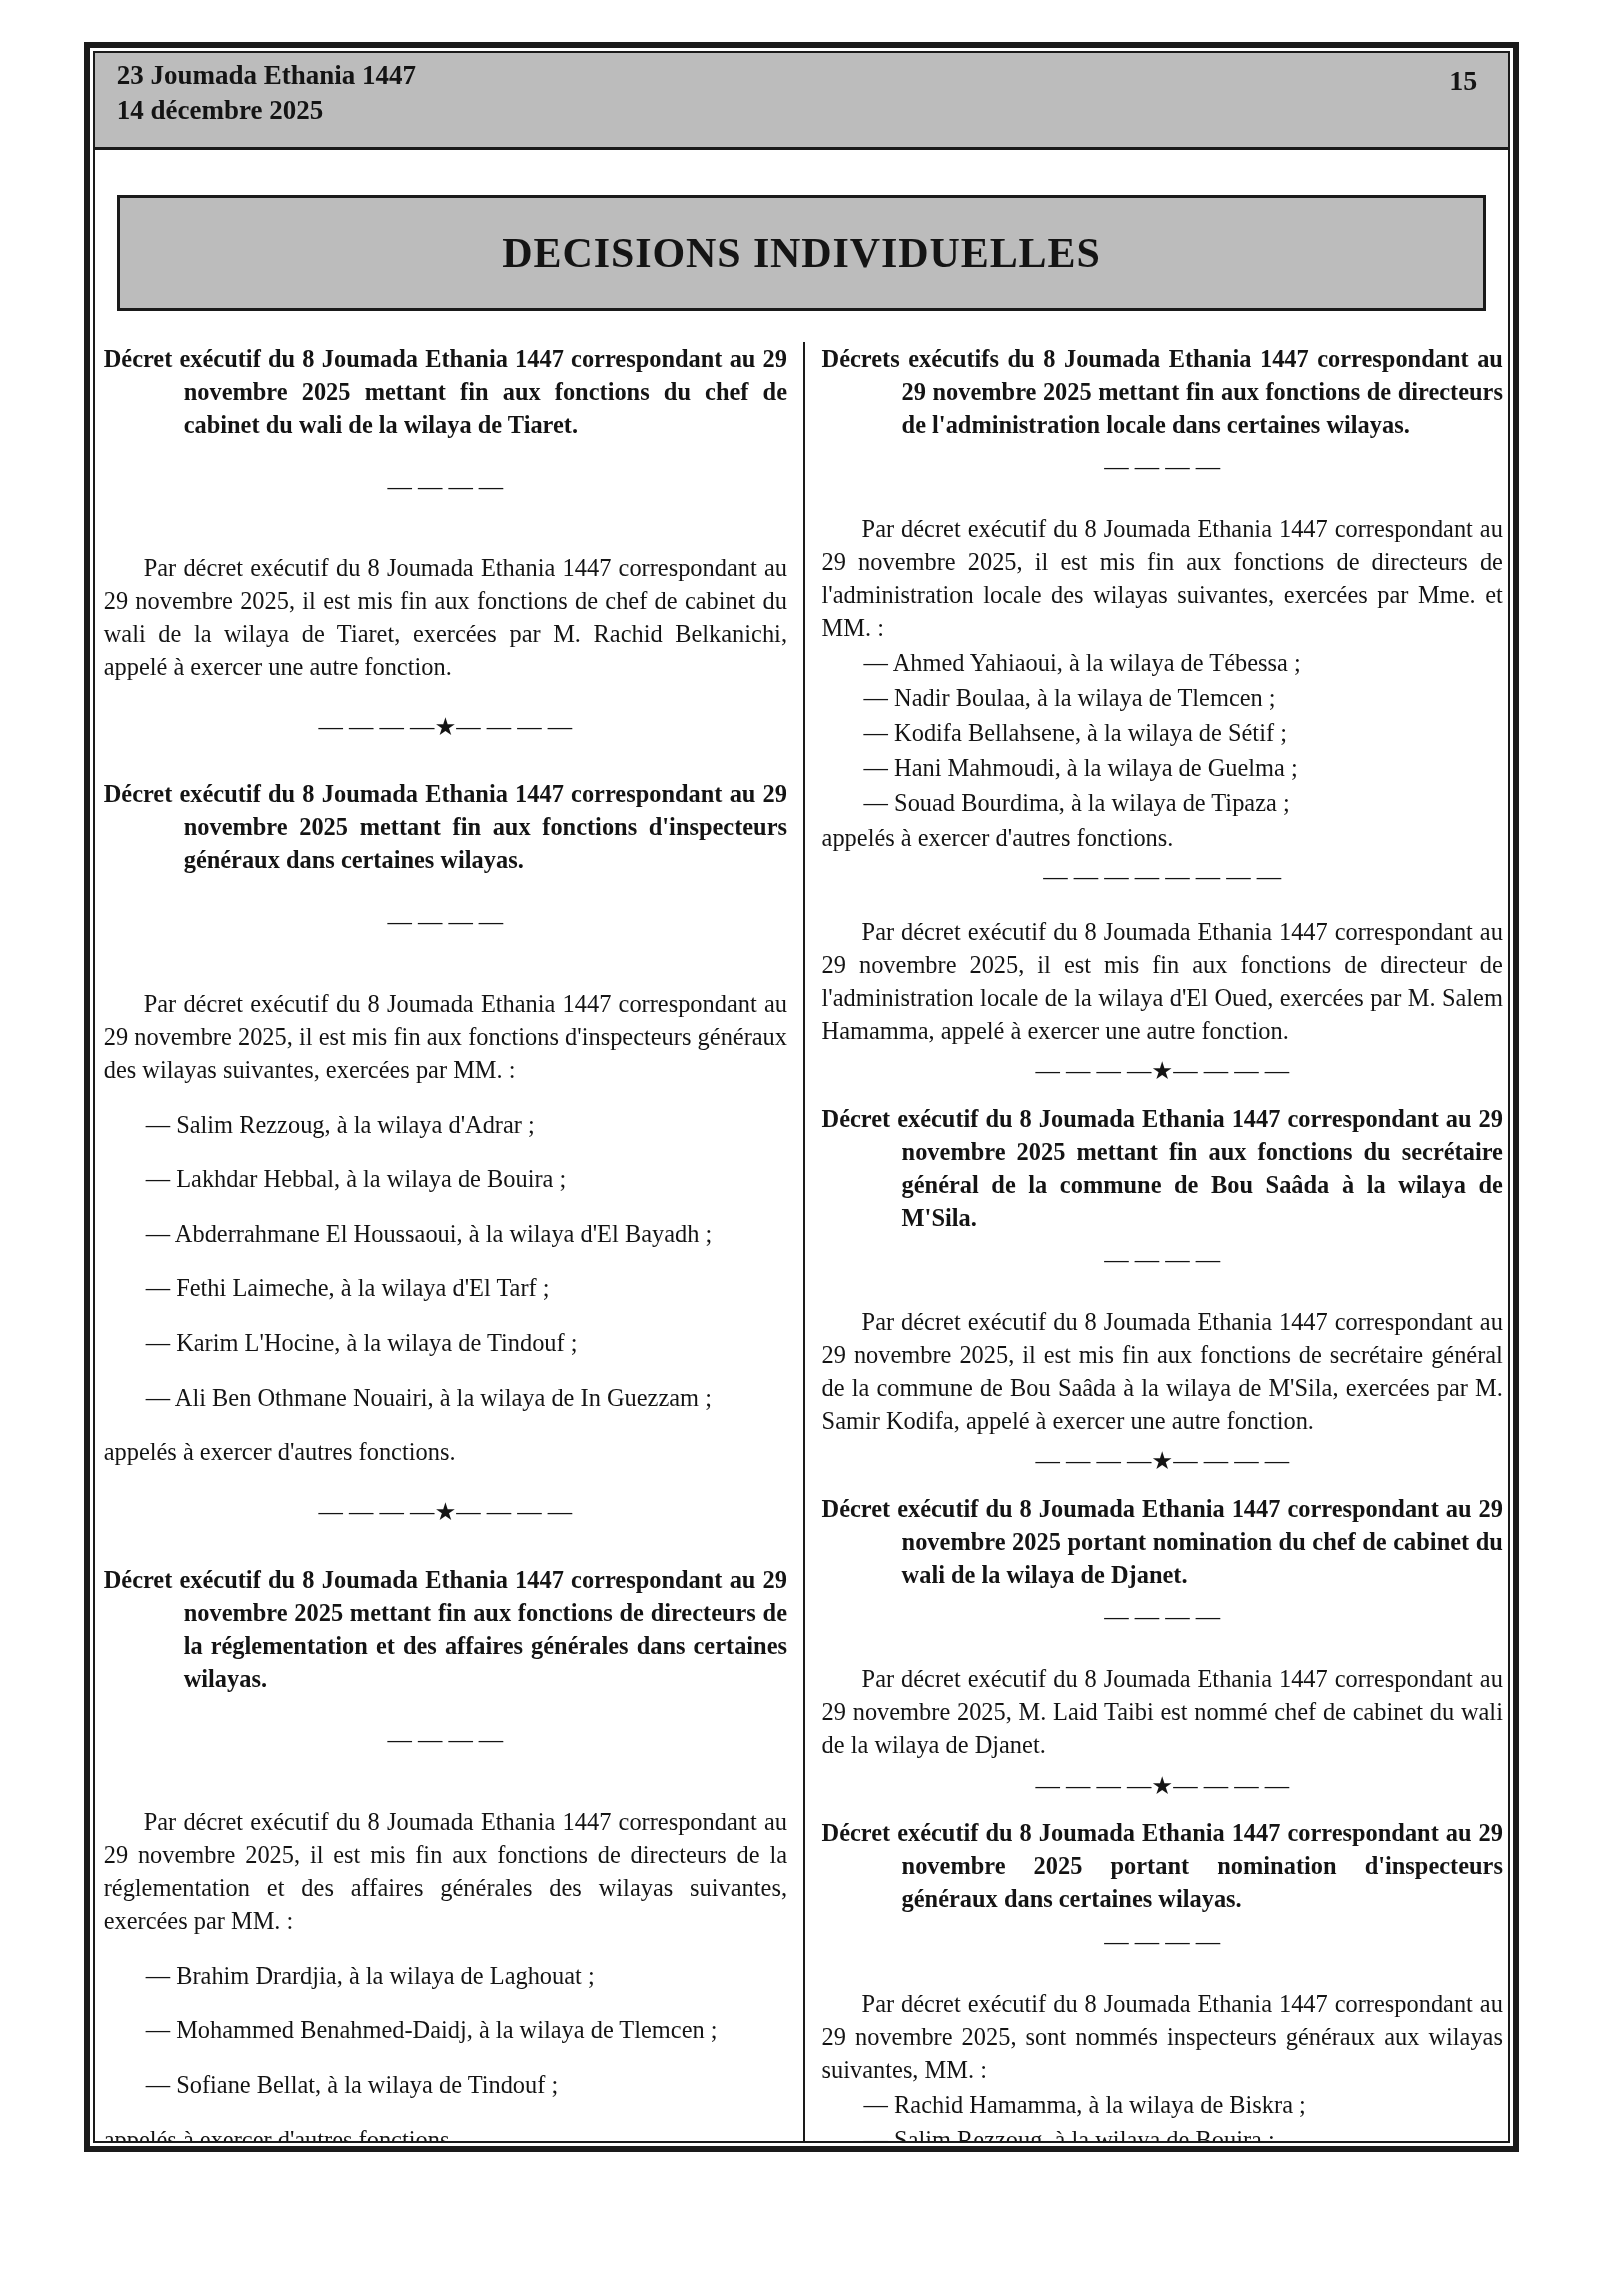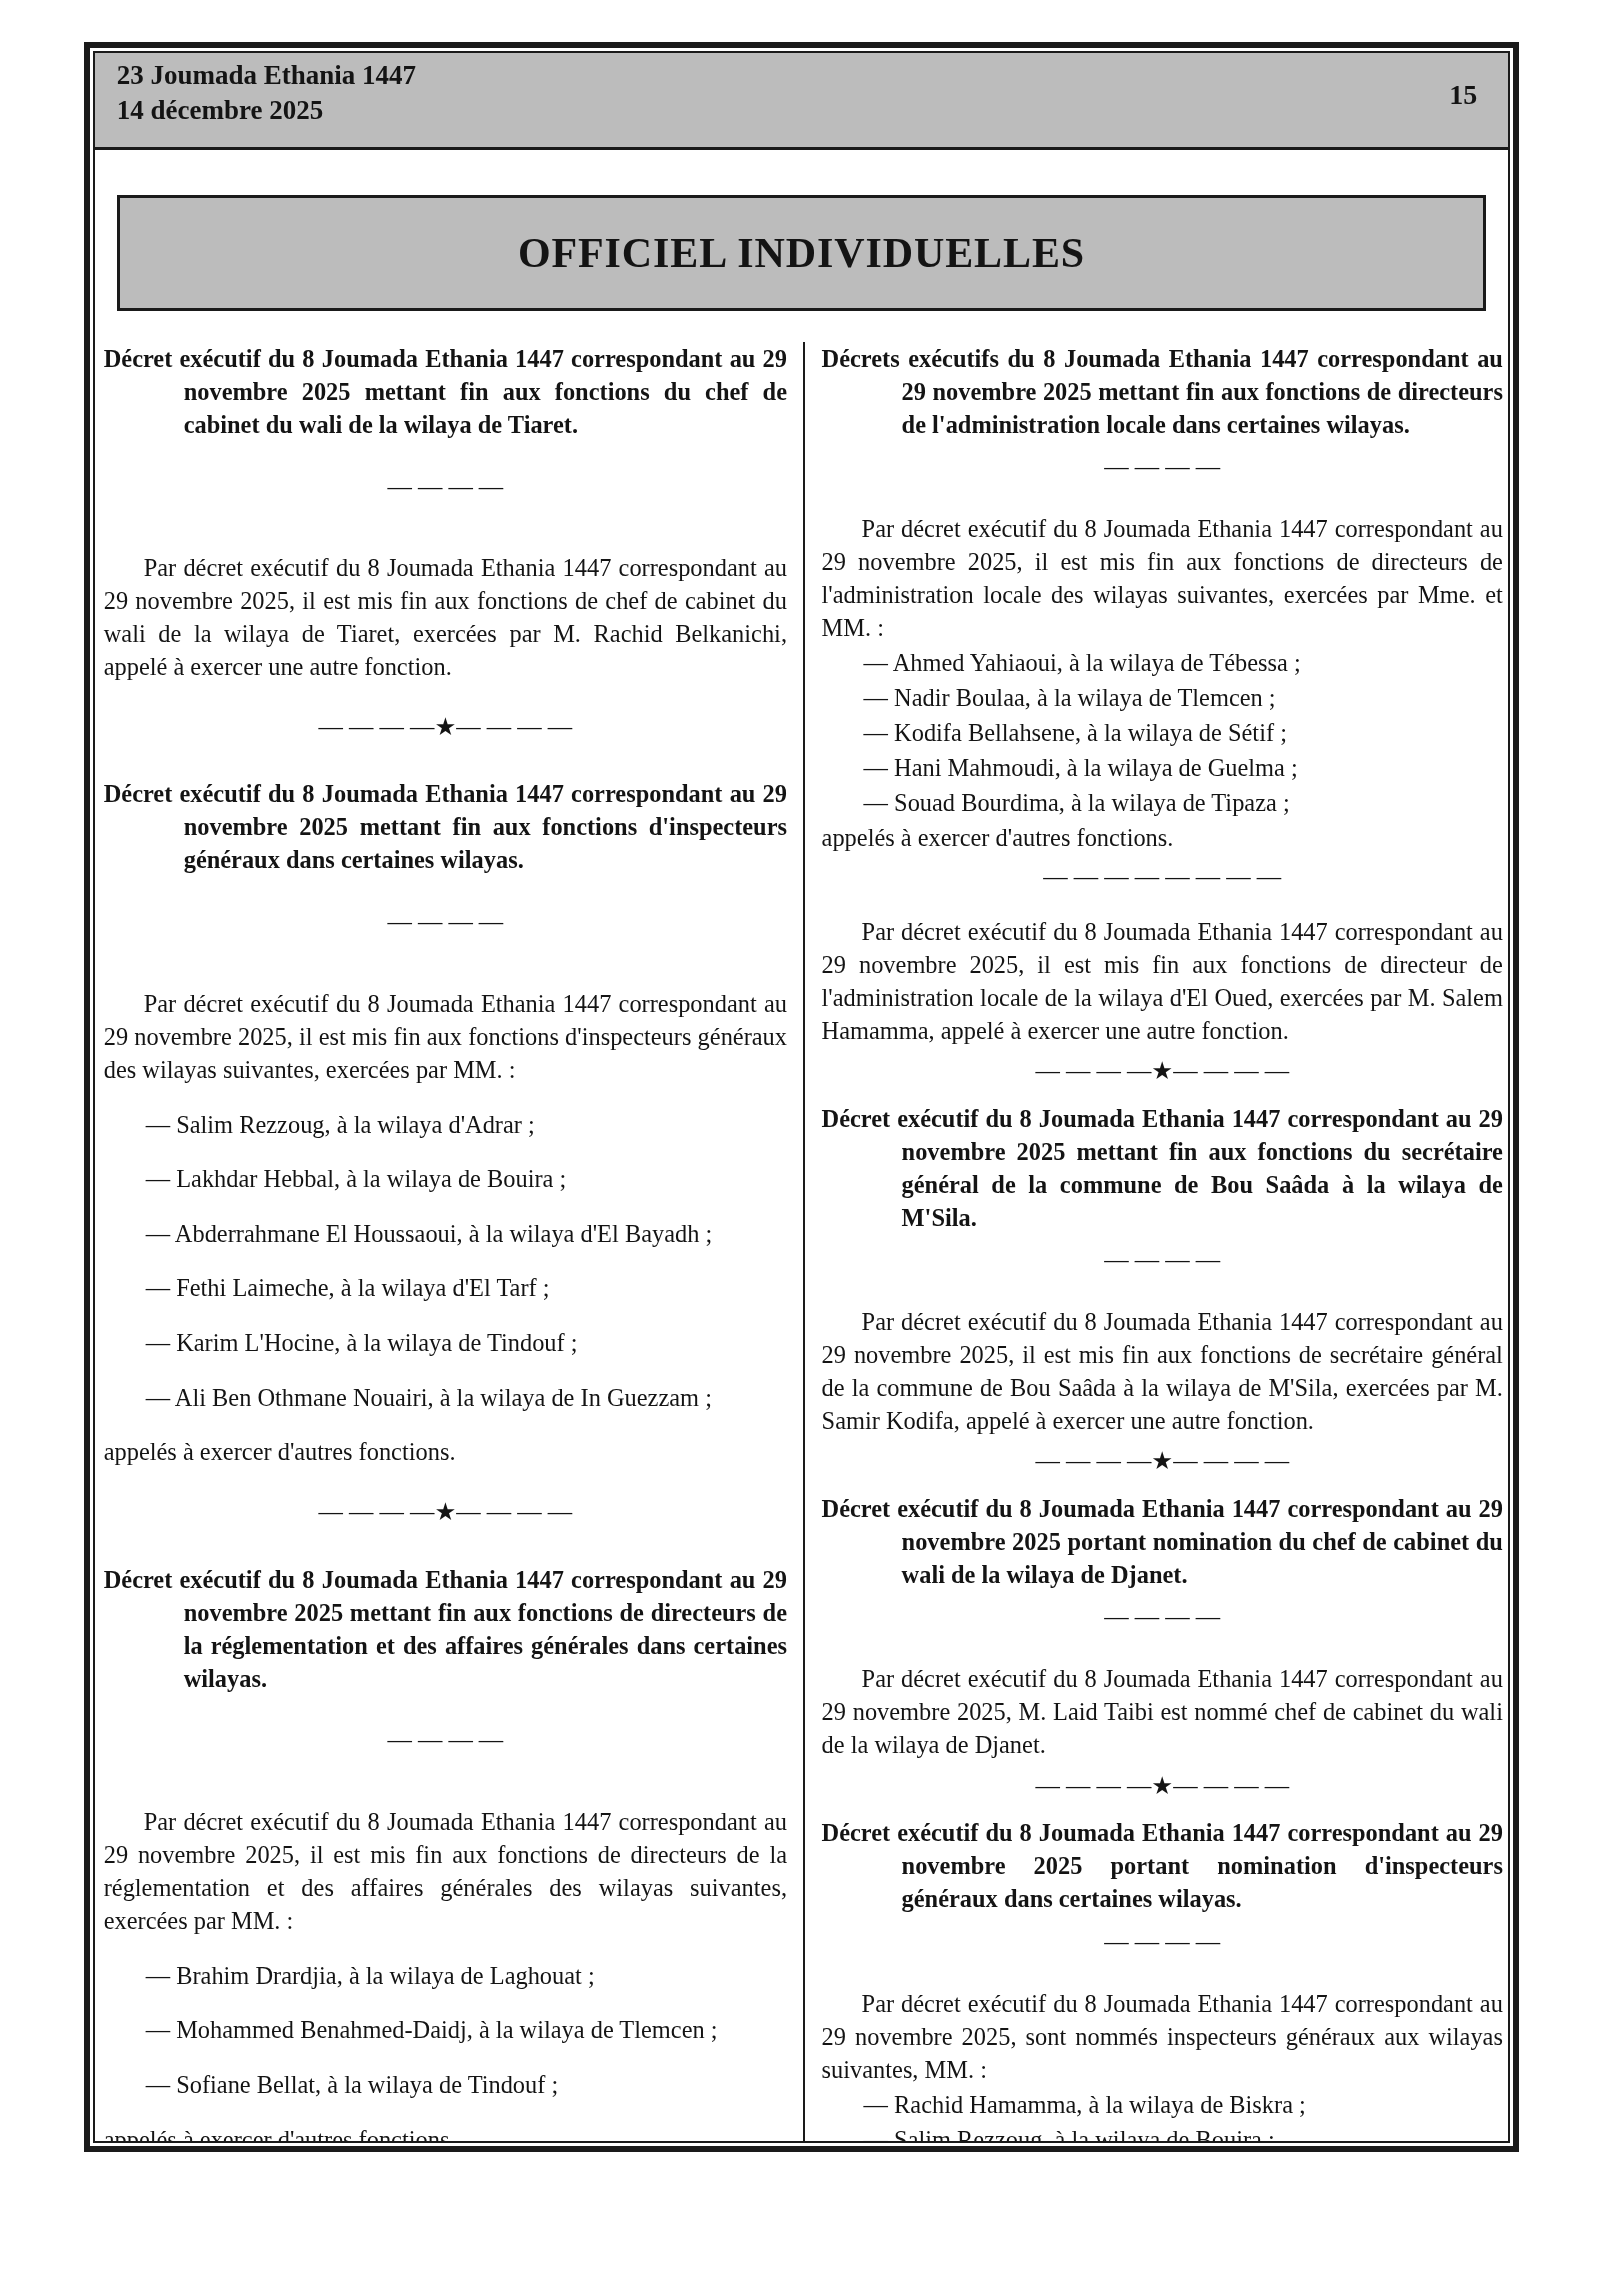--- a/index.html
+++ b/index.html
@@ -39,21 +39,21 @@
     font-weight: bold; font-size: 27px; line-height: 35px;
     white-space: nowrap;
   }
   .journal-title {
     position: absolute; left: 0; right: 0; top: 24.4px;
     text-align: center;
     font-weight: bold; font-size: 29px;
     letter-spacing: 0px;
   }
   .page-number {
-    position: absolute; right: 31px; top: 26px;
+    position: absolute; right: 31px; top: 12px;
     font-weight: bold; font-size: 28px;
   }
   .banner {
     margin: 45px 22px 0 22px;
     height: 116px;
     background: var(--gray);
     border: 3.6px solid var(--ink);
     display: flex; align-items: center; justify-content: center;
   }
   .banner span {
@@ -98,21 +98,21 @@
 
     <div class="header-band">
       <div class="dates">
         <div>23 Joumada Ethania 1447</div>
         <div>14 décembre 2025</div>
       </div>
       <div class="page-number">15</div>
     </div>
 
     <div class="banner">
-      <span>OFFICIEL INDIVIDUELLES</span>
+      <span>DECISIONS INDIVIDUELLES</span>
     </div>
 
     <div class="columns">
       <div class="col col-left">
           <div class="blk title">Décret exécutif du 8 Joumada Ethania 1447 correspondant au 29 novembre 2025 mettant fin aux fonctions du chef de cabinet du wali de la wilaya de Tiaret.</div>
           <div class="blk dash">— — — —</div>
           <div class="blk body">Par décret exécutif du 8 Joumada Ethania 1447 correspondant au 29 novembre 2025, il est mis fin aux fonctions de chef de cabinet du wali de la wilaya de Tiaret, exercées par M. Rachid Belkanichi, appelé à exercer une autre fonction.</div>
           <div class="blk star">— — — —★— — — —</div>
           <div class="blk title">Décret exécutif du 8 Joumada Ethania 1447 correspondant au 29 novembre 2025 mettant fin aux fonctions d'inspecteurs généraux dans certaines wilayas.</div>
           <div class="blk dash">— — — —</div>

